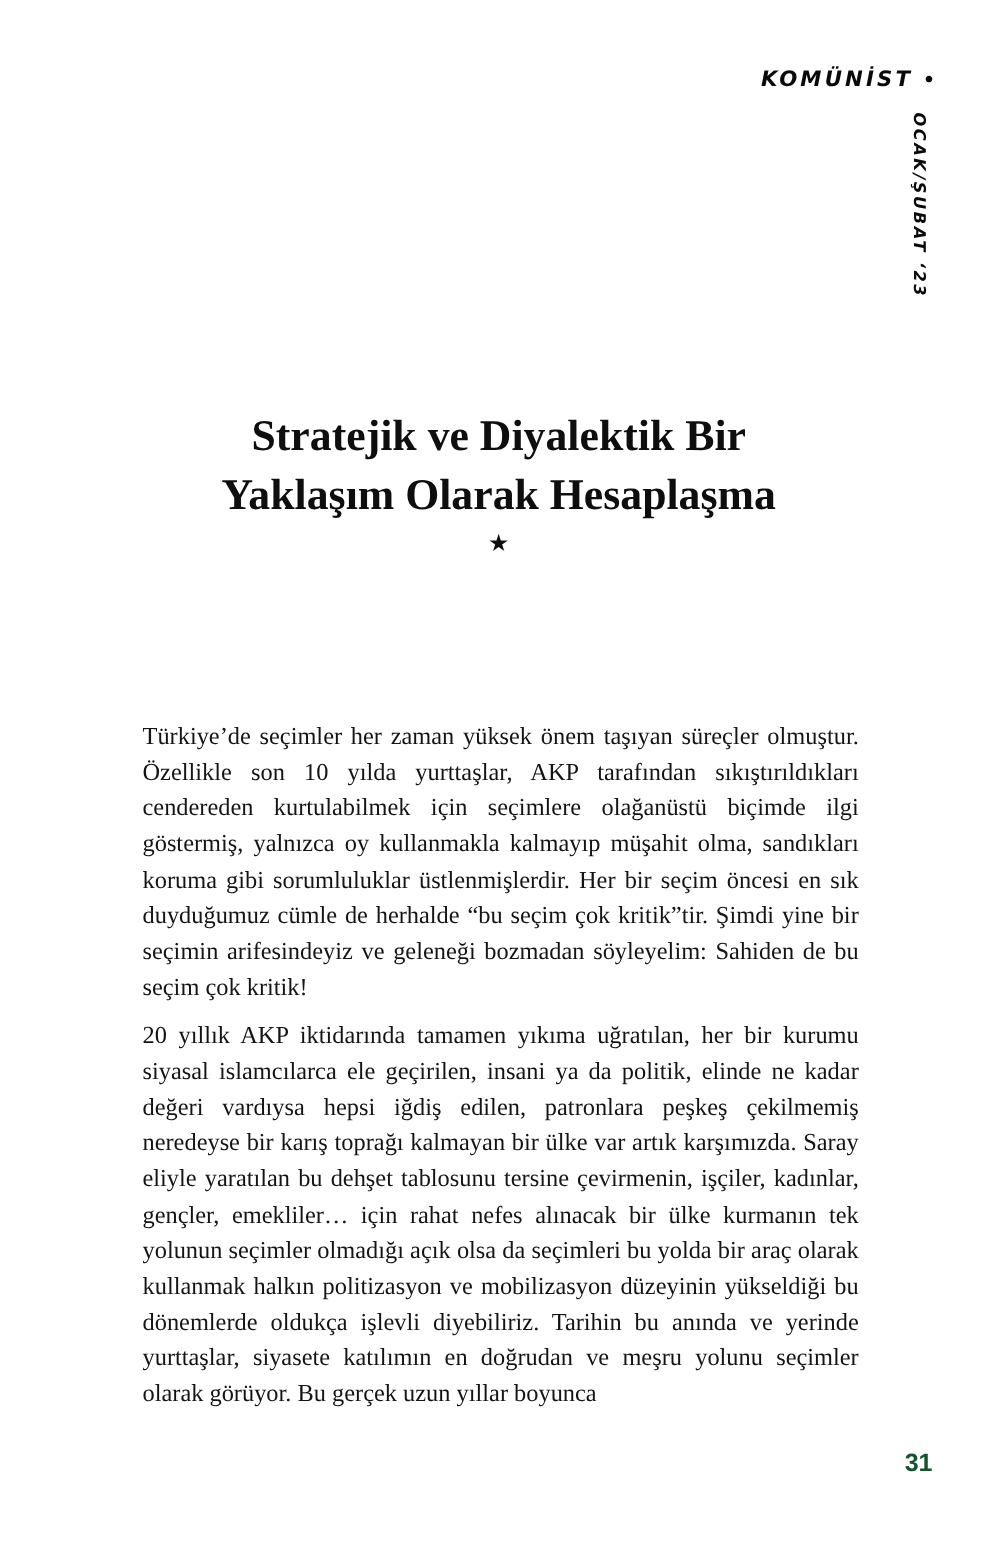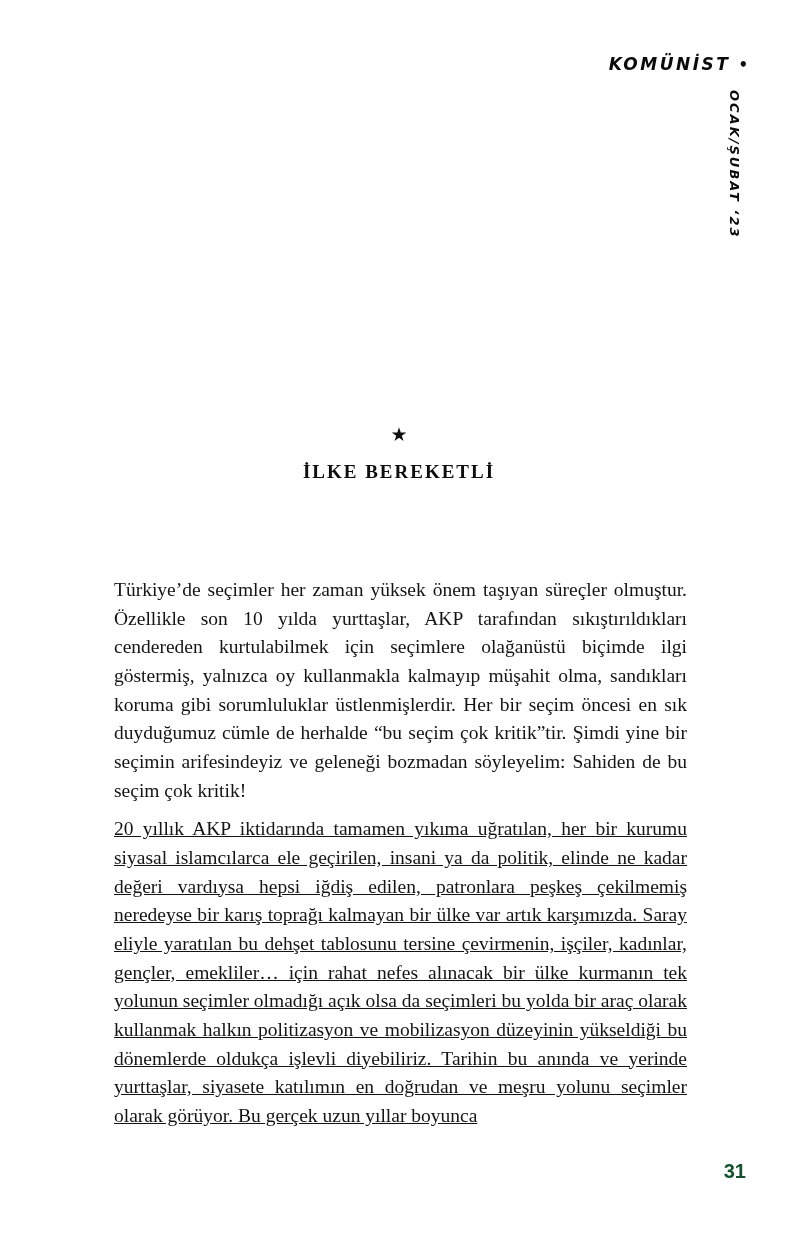--- a/index.html
+++ b/index.html
@@ -92,21 +92,21 @@
     left: 114px;
     width: 573px;
     font-family: "Liberation Serif", serif;
     font-size: 19.5px;
     line-height: 1.47;
     text-align: justify;
     color: #141414;
     margin-top: 32px;
   }
   .body-text p { margin: 0 0 10px 0; }
-  .body-text p:last-child { margin-bottom: 0; text-decoration: underline; }
+  .body-text p:last-child { margin-bottom: 0; }
 
   
   .page-number {
     position: absolute;
     right: 52px;
     bottom: 58px;
     font-family: "Liberation Sans", sans-serif;
     font-weight: bold;
     font-size: 20px;
     color: #14532d;
@@ -116,24 +116,27 @@
 <body>
 
 <div class="page">
 
   <div class="masthead">
     <span>KOMÜNİST</span><span class="bullet">•</span>
   </div>
 
   <div class="issue-vertical">OCAK/ŞUBAT ‘23</div>
 
+  <h1 class="article-title">
+    <span>Stratejik ve Diyalektik Bir</span><br>
+    <span>Yaklaşım Olarak Hesaplaşma</span>
+  </h1>
 
   <div class="star-divider">★</div>
 
-  <div class="author">İLKE BEREKETLİ</div>
 
   <div class="body-text">
     <p>Türkiye’de seçimler her zaman yüksek önem taşıyan süreçler olmuştur. Özellikle son 10 yılda yurttaşlar, AKP tarafından sıkıştırıldıkları cendereden kurtulabilmek için seçimlere olağanüstü biçimde ilgi göstermiş, yalnızca oy kullanmakla kalmayıp müşahit olma, sandıkları koruma gibi sorumluluklar üstlenmişlerdir. Her bir seçim öncesi en sık duyduğumuz cümle de herhalde “bu seçim çok kritik”tir. Şimdi yine bir seçimin arifesindeyiz ve geleneği bozmadan söyleyelim: Sahiden de bu seçim çok kritik!</p>
     <p>20 yıllık AKP iktidarında tamamen yıkıma uğratılan, her bir kurumu siyasal islamcılarca ele geçirilen, insani ya da politik, elinde ne kadar değeri vardıysa hepsi iğdiş edilen, patronlara peşkeş çekilmemiş neredeyse bir karış toprağı kalmayan bir ülke var artık karşımızda. Saray eliyle yaratılan bu dehşet tablosunu tersine çevirmenin, işçiler, kadınlar, gençler, emekliler… için rahat nefes alınacak bir ülke kurmanın tek yolunun seçimler olmadığı açık olsa da seçimleri bu yolda bir araç olarak kullanmak halkın politizasyon ve mobilizasyon düzeyinin yükseldiği bu dönemlerde oldukça işlevli diyebiliriz. Tarihin bu anında ve yerinde yurttaşlar, siyasete katılımın en doğrudan ve meşru yolunu seçimler olarak görüyor. Bu gerçek uzun yıllar boyunca</p>
   </div>
 
   <div class="page-number">31</div>
 
 </div>
 

